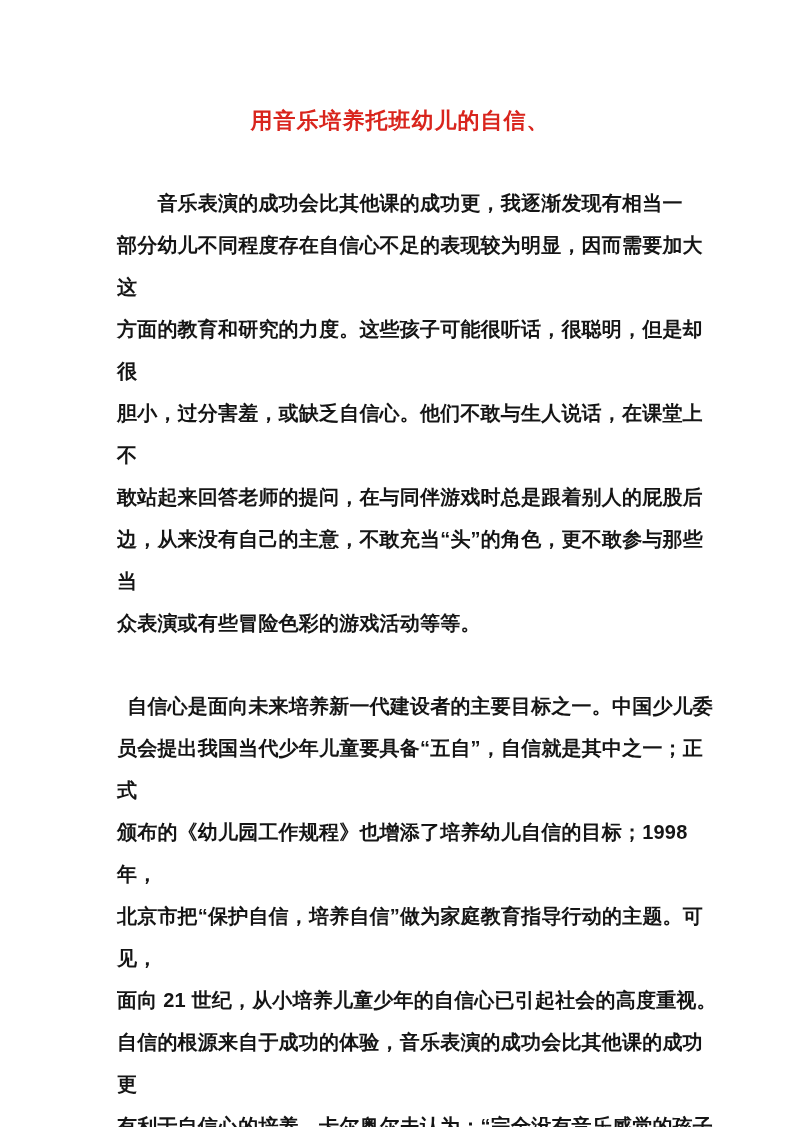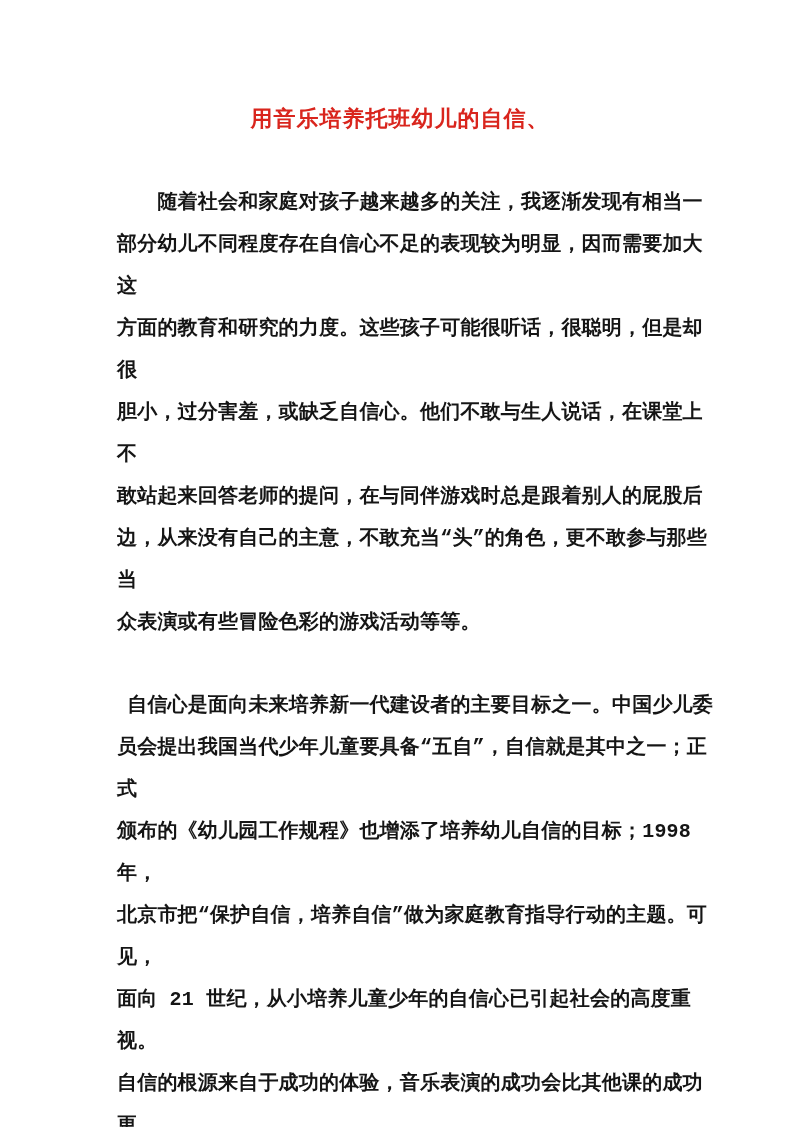--- a/index.html
+++ b/index.html
@@ -10,21 +10,21 @@
   body {
     width: 800px;
     height: 1127px;
     overflow: hidden;
   }
   .doc {
     position: relative;
     width: 800px;
     height: 922px;
     background: #ffffff;
-    font-family: Liberation Mono, monospace;
+    font-family: Liberation Sans, sans-serif;
     color: #151515;
     box-sizing: border-box;
   }
   .title {
     margin: 0;
     padding-top: 106px;
     text-align: center;
     font-size: 22px;
     line-height: 30px;
     font-weight: 700;
@@ -49,21 +49,21 @@
   .para-2 {
     margin-top: 41px;
   }
 </style>
 </head>
 <body>
 
 <div class="doc" style="background: rgb(255, 255, 255); color: rgb(21, 21, 21);">
   <h1 class="title" style="color: rgb(217, 37, 29);">用音乐培养托班幼儿的自信、</h1>
   <div class="body-text">
-    <p class="para para-1">　　随着社会和家庭对孩子越来越多的关注，我逐渐发现有相当一
+    <p class="para para-1">　　音乐表演的成功会比其他课的成功更，我逐渐发现有相当一
 部分幼儿不同程度存在自信心不足的表现较为明显，因而需要加大这
 方面的教育和研究的力度。这些孩子可能很听话，很聪明，但是却很
 胆小，过分害羞，或缺乏自信心。他们不敢与生人说话，在课堂上不
 敢站起来回答老师的提问，在与同伴游戏时总是跟着别人的屁股后
 边，从来没有自己的主意，不敢充当“头”的角色，更不敢参与那些当
 众表演或有些冒险色彩的游戏活动等等。</p>
     <p class="para para-2"> 自信心是面向未来培养新一代建设者的主要目标之一。中国少儿委
 员会提出我国当代少年儿童要具备“五自”，自信就是其中之一；正式
 颁布的《幼儿园工作规程》也增添了培养幼儿自信的目标；1998 年，
 北京市把“保护自信，培养自信”做为家庭教育指导行动的主题。可见，

